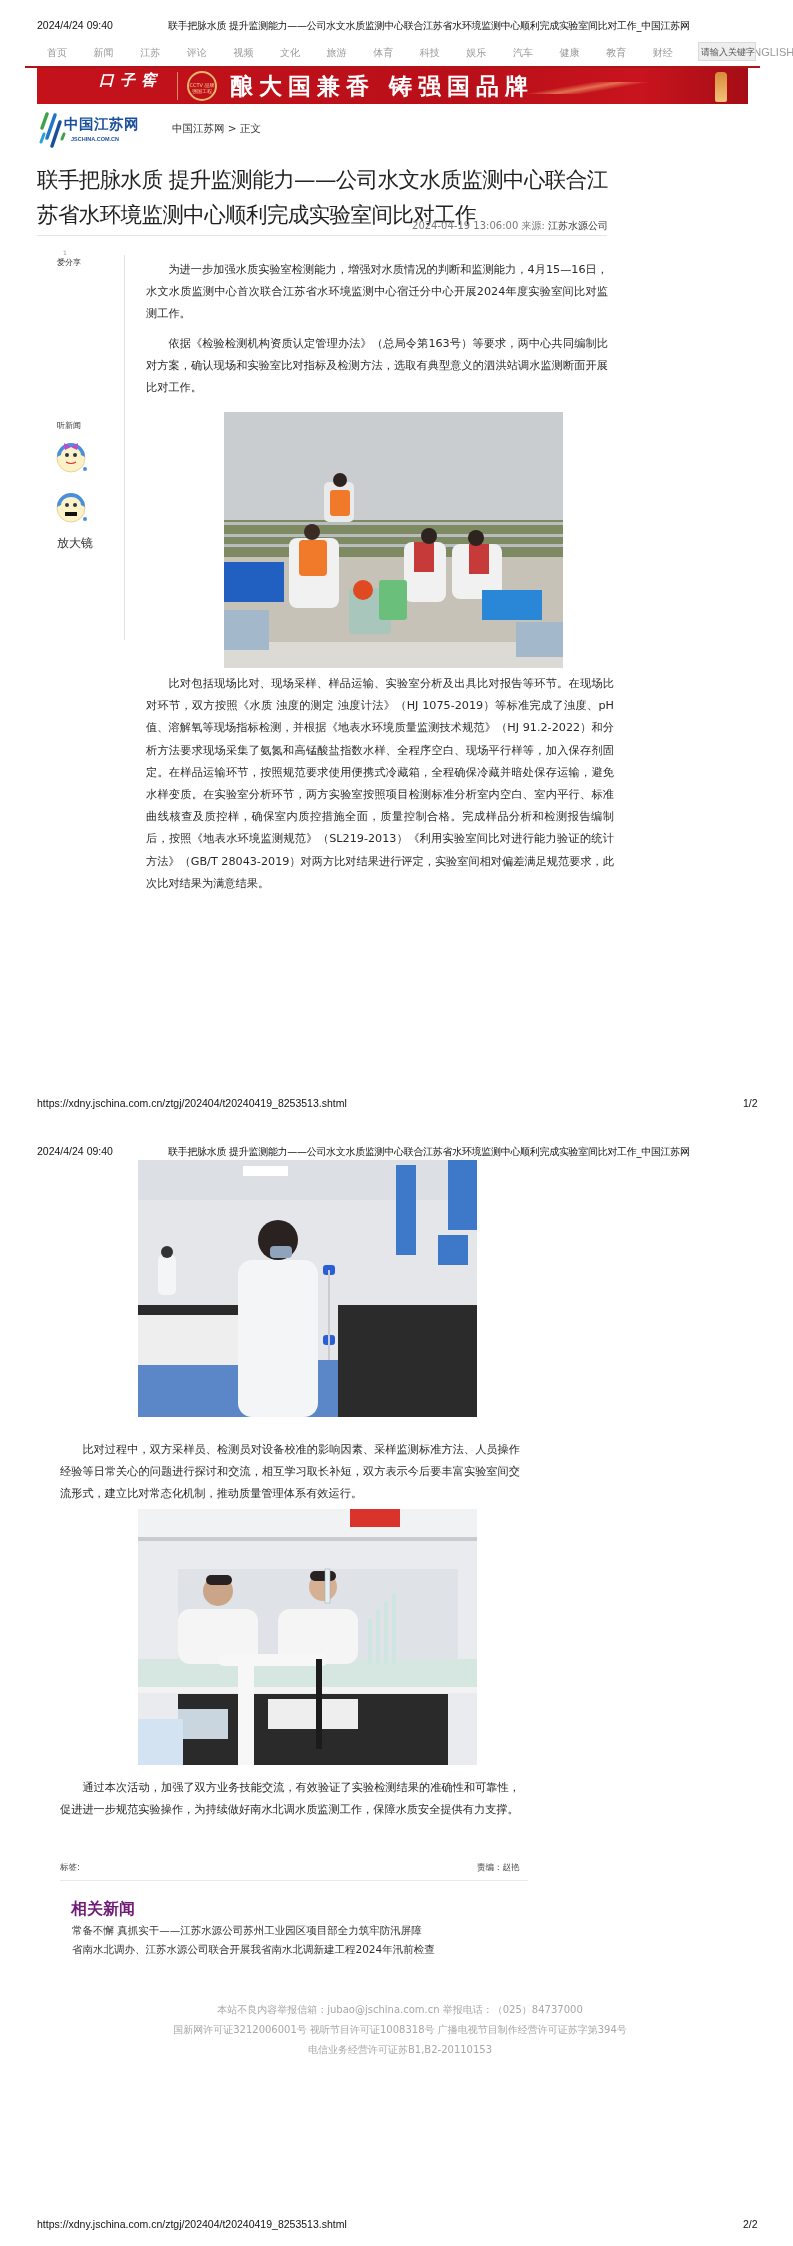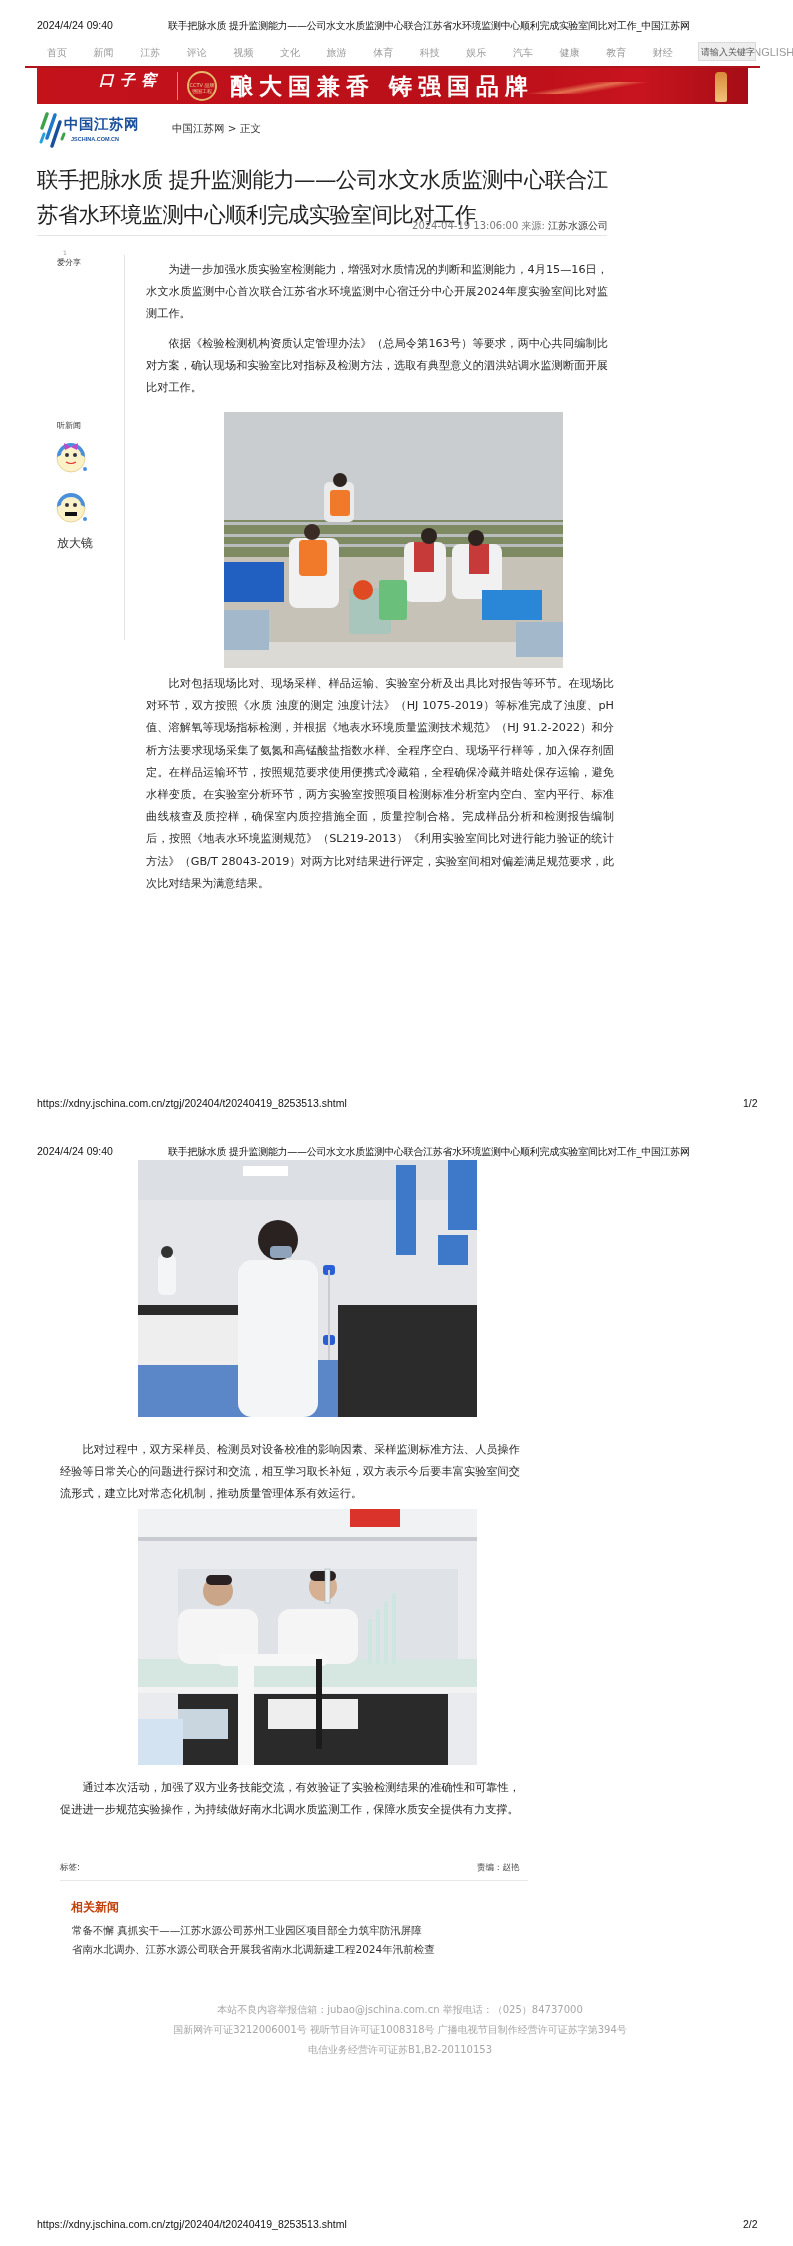--- a/index.html
+++ b/index.html
@@ -63,21 +63,21 @@
   .photo1 { left: 224px; top: 412px; width: 339px; height: 256px; }
   .photo2 { left: 138px; top: 1160px; width: 339px; height: 257px; }
   .photo3 { left: 138px; top: 1509px; width: 339px; height: 256px; }
 
   
   .tags { left: 60px; top: 1862px; font-size: 8.5px; color: #444; }
   .editor { left: 477px; top: 1862px; font-size: 8.5px; color: #444; white-space: nowrap; }
   .hr2 { left: 60px; top: 1880px; width: 468px; height: 1px; background: #e8e8e8; }
 
   
-  .related-title { left: 71px; top: 1899px; font-size: 12px; font-weight: bold; color: #c2410c; }
+  .related-title { left: 71px; top: 1899px; font-size: 16px; font-weight: bold; color: #701a75; }
   .related-item { left: 72px; font-size: 10.5px; color: #333; white-space: nowrap; }
   .r1 { top: 1924px; }
   .r2 { top: 1943px; }
 
   
   .site-footer { left: 150px; top: 2000px; width: 500px; text-align: center; font-size: 10px; line-height: 20px; color: #a7a7a7; }
   .site-footer .links span.sep { margin: 0 4px; }
 </style>
 </head>
 <body>

